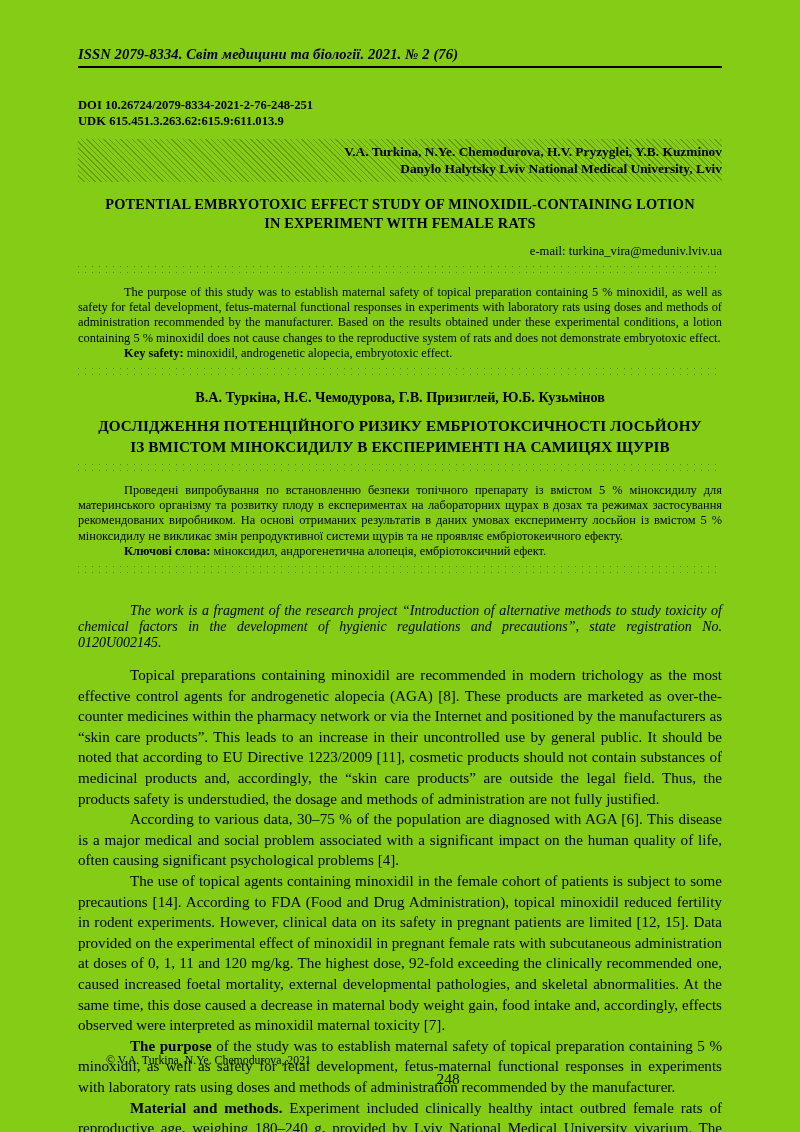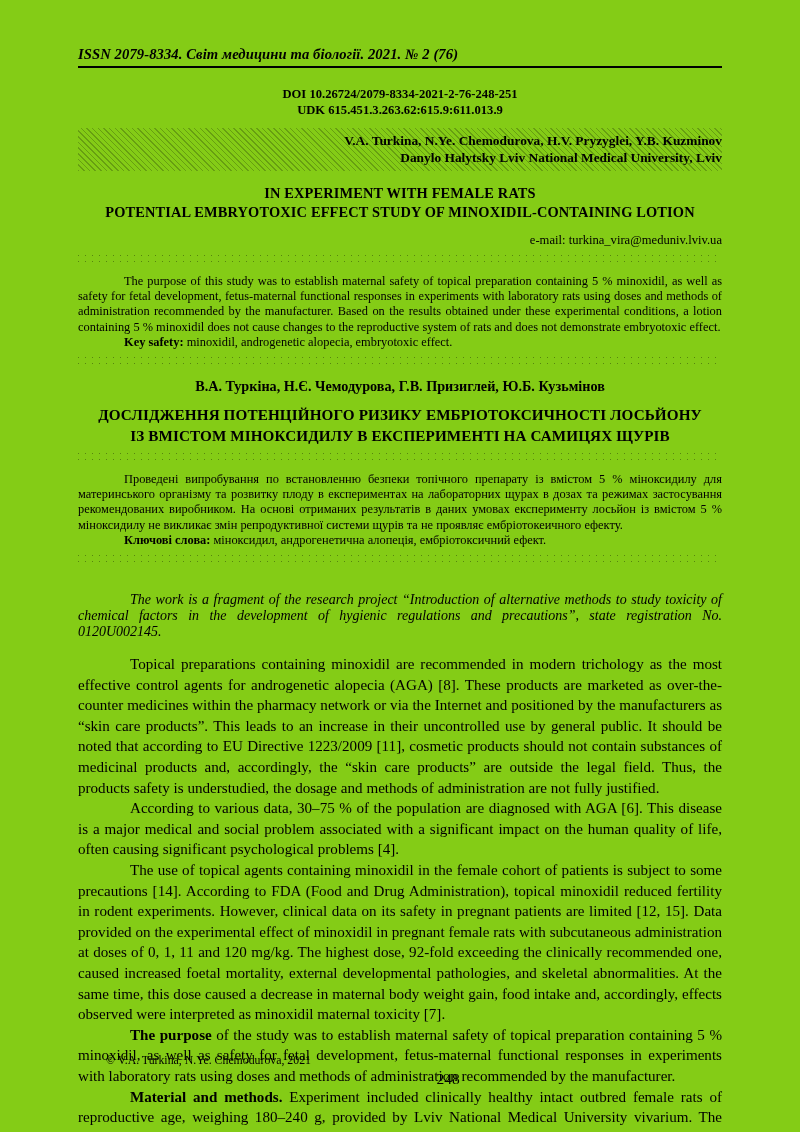--- a/index.html
+++ b/index.html
@@ -36,25 +36,24 @@
     padding-top: 46px;
     white-space: nowrap;
   }
   .runhead-rule {
     border-bottom: 2.4px solid #000;
     margin-top: 3px;
   }
 
   
   .ids {
-    margin-top: 19px;
+    margin-top: 30px;
     font-weight: bold;
     font-size: 12.6px;
     line-height: 15.5px;
-    text-align: center;
   }
 
   
   .authors-band {
     margin-top: 10px;
     padding: 4px 0 5px 0;
     text-align: center;
     font-weight: bold;
     font-size: 13.4px;
     line-height: 17px;
@@ -176,22 +175,22 @@
       <div>DOI 10.26724/2079-8334-2021-2-76-248-251</div>
       <div>UDK 615.451.3.263.62:615.9:611.013.9</div>
     </div>
 
     <div class="authors-band">
       <div>V.A. Turkina, N.Ye. Chemodurova, H.V. Pryzyglei, Y.B. Kuzminov</div>
       <div>Danylo Halytsky Lviv National Medical University, Lviv</div>
     </div>
 
     <div class="title-en">
+      <div>POTENTIAL EMBRYOTOXIC EFFECT STUDY OF MINOXIDIL-CONTAINING LOTION</div>
       <div>IN EXPERIMENT WITH FEMALE RATS</div>
-      <div>POTENTIAL EMBRYOTOXIC EFFECT STUDY OF MINOXIDIL-CONTAINING LOTION</div>
     </div>
 
     <div class="email">e-mail: turkina_vira@meduniv.lviv.ua</div>
 
     <div class="zig"></div>
 
     <div class="abstract">
       <p>The purpose of this study was to establish maternal safety of topical preparation containing 5 % minoxidil, as well as safety for fetal development, fetus-maternal functional responses in experiments with laboratory rats using doses and methods of administration recommended by the manufacturer. Based on the results obtained under these experimental conditions, a lotion containing 5 % minoxidil does not cause changes to the reproductive system of rats and does not demonstrate embryotoxic effect.</p>
       <div class="kw"><b>Key safety:</b> <span>minoxidil, androgenetic alopecia, embryotoxic effect.</span></div>
     </div>

